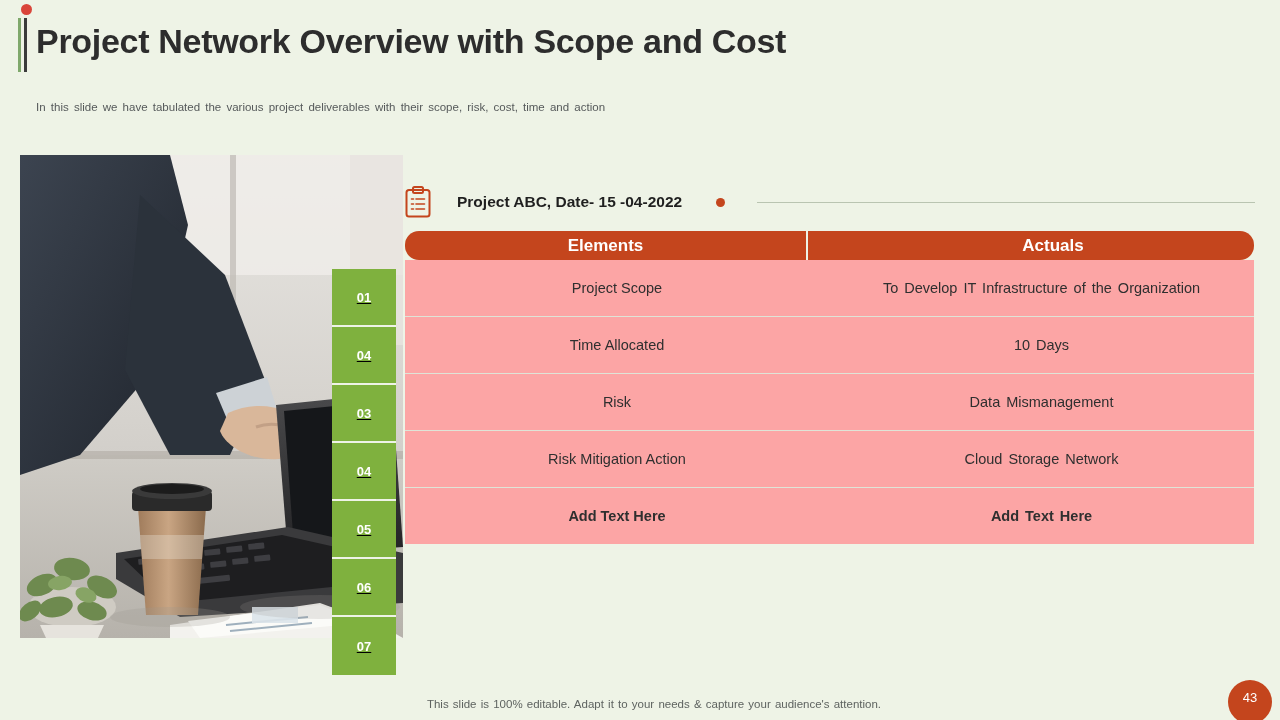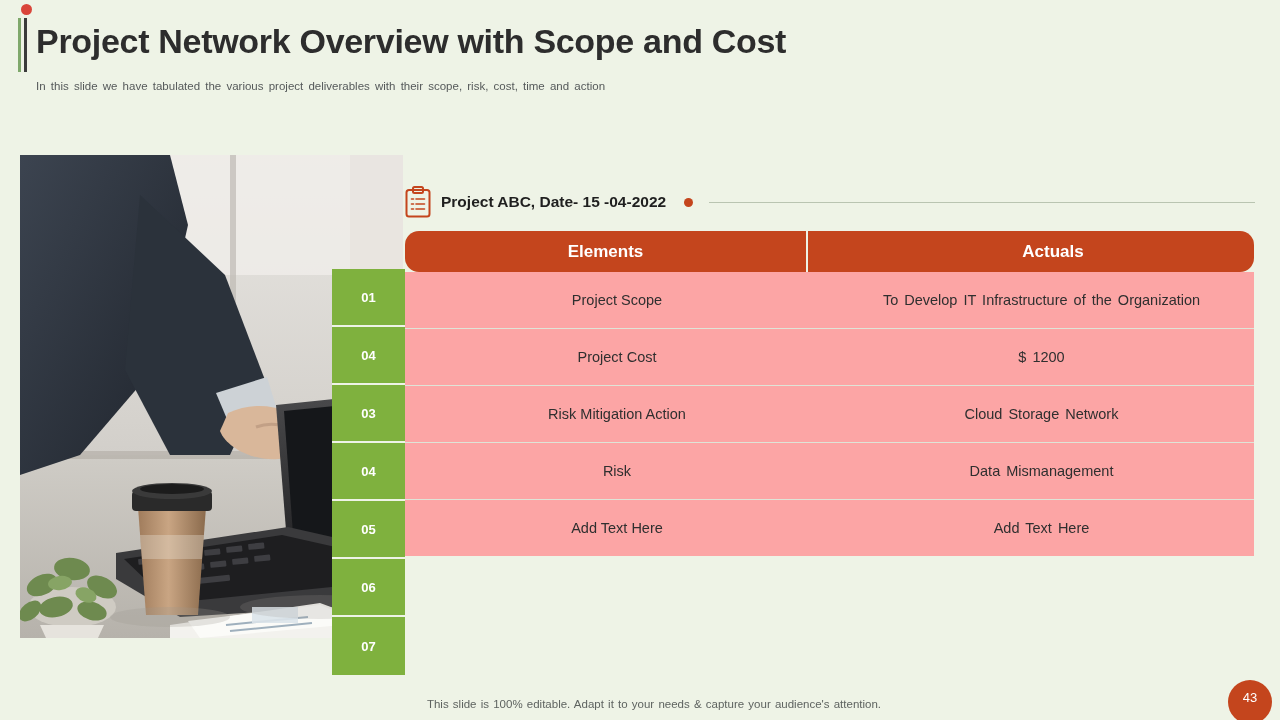--- a/index.html
+++ b/index.html
@@ -49,21 +49,21 @@
     top: 22px;
     font-size: 34px;
     font-weight: bold;
     color: #2d2d2d;
     letter-spacing: -0.3px;
     white-space: nowrap;
   }
   .subtitle {
     position: absolute;
     left: 36px;
-    top: 80px;
+    top: 101px;
     font-size: 11.5px;
     color: #55595a;
     word-spacing: 2px;
     white-space: nowrap;
   }
 
   
   .photo {
     position: absolute;
     left: 20px;
@@ -78,21 +78,21 @@
   
   .panel {
     position: absolute;
     left: 405px;
     top: 180px;
     width: 850px;
   }
   .proj-head {
     display: flex;
     align-items: center;
-    gap: 10px;
+    gap: 26px;
     height: 44px;
     text-align: right;
   }
   .clipboard-icon {
     width: 26px;
     height: 32px;
     flex: none;
   }
   .proj-title {
     font-size: 15.5px;
@@ -117,21 +117,21 @@
 
   
   .table {
     position: absolute;
     left: 405px;
     top: 231px;
     width: 849px;
   }
   .thead {
     display: flex;
-    height: 41px;
+    height: 29px;
     background: #c4451d;
     border-radius: 14px;
   }
   .th {
     color: #ffffff;
     font-size: 17px;
     font-weight: bold;
     display: flex;
     align-items: center;
     justify-content: center;
@@ -139,21 +139,21 @@
   .th.elements { width: 424px; }
   .th.actuals  { width: 425px; border-left: 2px solid #eef3e6; padding-left: 44px; }
 
   .rows { position: relative; }
   .row {
     display: flex;
     height: 56px;
     border-bottom: 1px solid #dfe4d7;
     background: #fca5a5;
   }
-  .row:last-child { border-bottom: none; }
+  .row:last-child { border-bottom: none; font-weight: bold; }
   .cell-el {
     width: 424px;
     display: flex;
     align-items: center;
     justify-content: center;
     font-size: 14.5px;
     color: #2f2f2f;
   }
   .cell-ac {
     width: 425px;
@@ -163,21 +163,22 @@
     font-size: 14.5px;
     color: #2f2f2f;
     word-spacing: 2px;
   }
 
   
   .num-strip {
     position: absolute;
     left: 332px;
     top: 269px;
-    width: 73px;
+    width: 64px;
+    text-decoration: underline;
   }
   .num {
     height: 56px;
     background: #7fb13e;
     color: #ffffff;
     font-size: 13px;
     font-weight: bold;
     display: flex;
     align-items: center;
     justify-content: center;
@@ -352,30 +353,30 @@
   <div class="thead">
     <div class="th elements">Elements</div>
     <div class="th actuals">Actuals</div>
   </div>
   <div class="rows">
     <div class="row">
       <div class="cell-el">Project Scope</div>
       <div class="cell-ac">To Develop IT Infrastructure  of the Organization</div>
     </div>
     <div class="row">
-      <div class="cell-el">Project Cost</div>
-      <div class="cell-ac">$ 1200</div>
+      <div class="cell-el">Time Allocated</div>
+      <div class="cell-ac">10 Days</div>
+    </div>
+    <div class="row">
+      <div class="cell-el">Risk</div>
+      <div class="cell-ac">Data Mismanagement</div>
     </div>
     <div class="row">
       <div class="cell-el">Risk Mitigation Action</div>
       <div class="cell-ac">Cloud Storage Network</div>
-    </div>
-    <div class="row">
-      <div class="cell-el">Risk</div>
-      <div class="cell-ac">Data Mismanagement</div>
     </div>
     <div class="row">
       <div class="cell-el">Add Text Here</div>
       <div class="cell-ac">Add Text Here</div>
     </div>
   </div>
 </div>
 
 <div class="num-strip">
   <div class="num">01</div>

